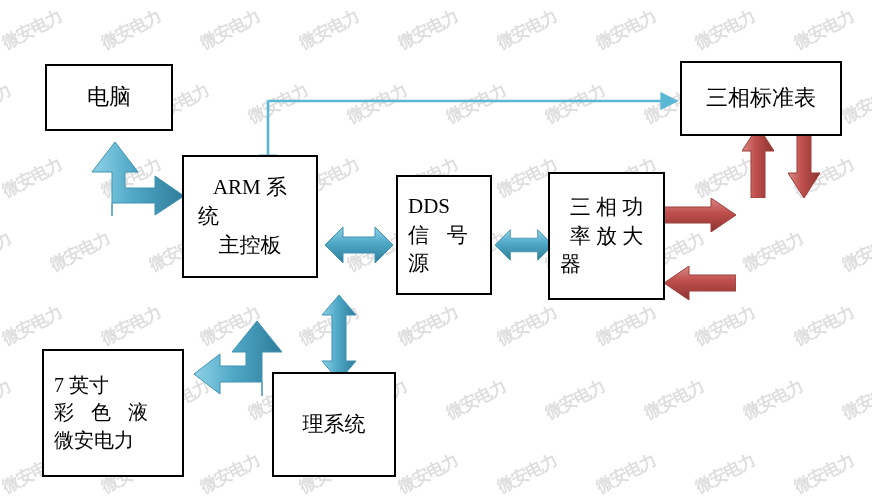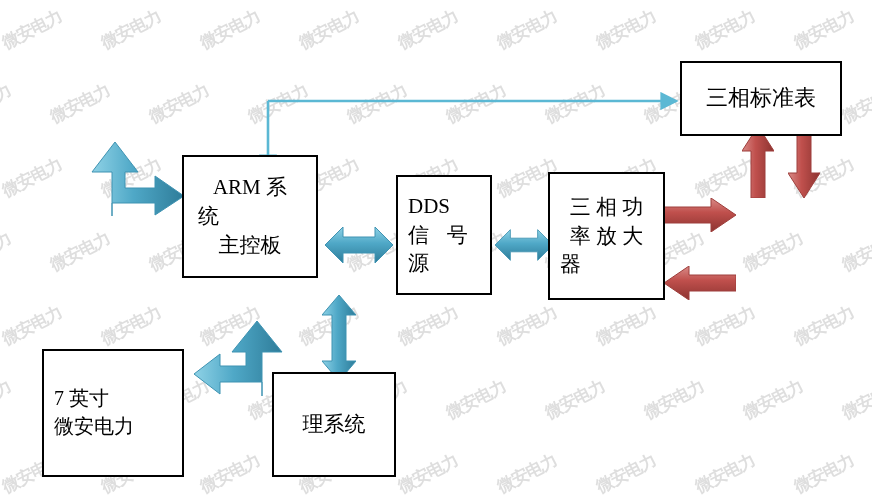--- a/index.html
+++ b/index.html
@@ -207,20 +207,23 @@
     <defs>
       <linearGradient id="gBlueV2" x1="0" y1="0" x2="1" y2="0">
         <stop offset="0%" stop-color="#8FD2E6"></stop>
           <stop offset="45%" stop-color="#4FA8C7"></stop>
           <stop offset="100%" stop-color="#2E7C99"></stop>
       </linearGradient>
     </defs>
     <path d="M17,0 L34,20 L24,20 L24,66 L34,66 L17,86 L0,66 L10,66 L10,20 L0,20 Z" fill="url(#gBlueV2)" stroke="#3F93B2" stroke-width="1"></path>
   </svg>
 
+  <div class="box" id="box-computer">
+    <span class="ln">电脑</span>
+  </div>
 
   <div class="box" id="box-arm">
     <span class="ln">ARM  系</span>
     <span class="ln" style="align-self:flex-start;padding-left:14px;">统</span>
     <span class="ln">主控板</span>
   </div>
 
   <div class="box" id="box-dds">
     <span class="ln" style="align-self:flex-start;padding-left:10px;">DDS</span>
     <span class="ln sp" style="align-self:flex-start;padding-left:10px;">信 号</span>
@@ -233,20 +236,21 @@
 
   <div class="box" id="box-amp">
     <span class="ln">三 相 功</span>
     <span class="ln">率 放 大</span>
     <span class="ln" style="align-self:flex-start;padding-left:10px;">器</span>
   </div>
 
 
   <div class="box" id="box-lcd">
     <span class="ln">7 英寸</span>
+    <span class="ln sp"> 彩 色 液</span>
     <span class="ln">微安电力</span>
   </div>
 
   <div class="box" id="box-error">
     <span class="ln">理系统</span>
   </div>
 
 </div>
 
 </body></html>

